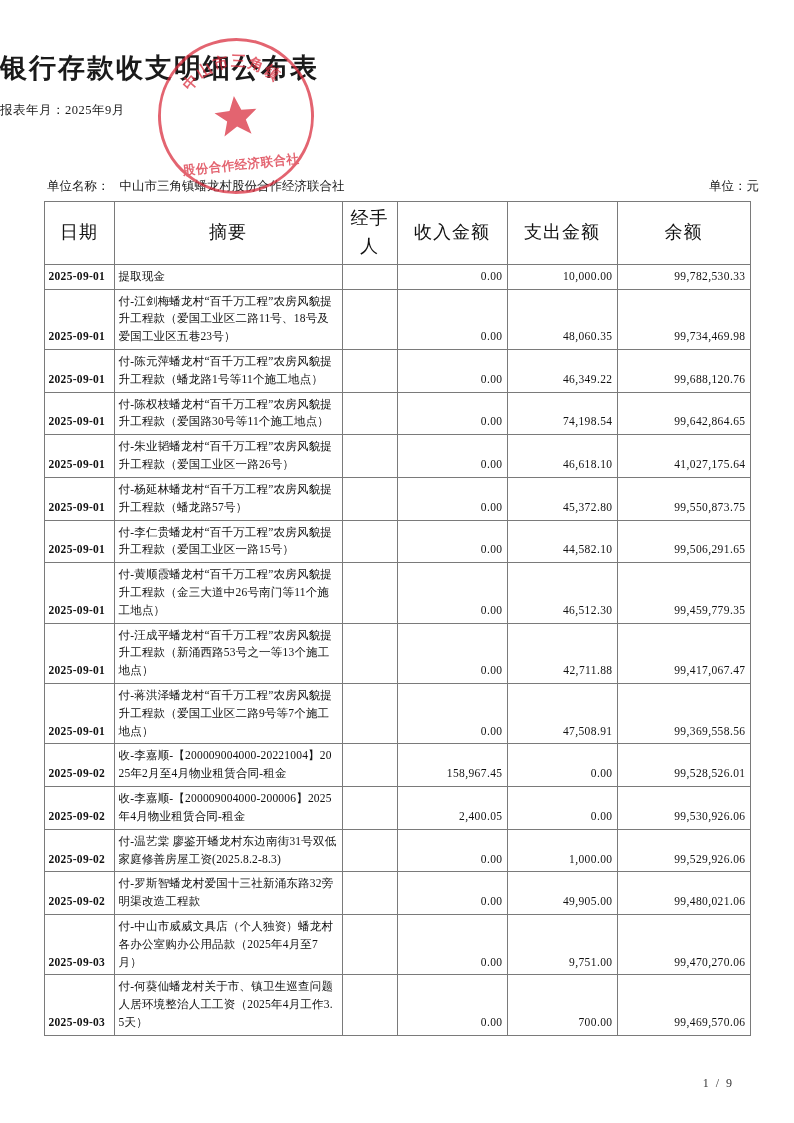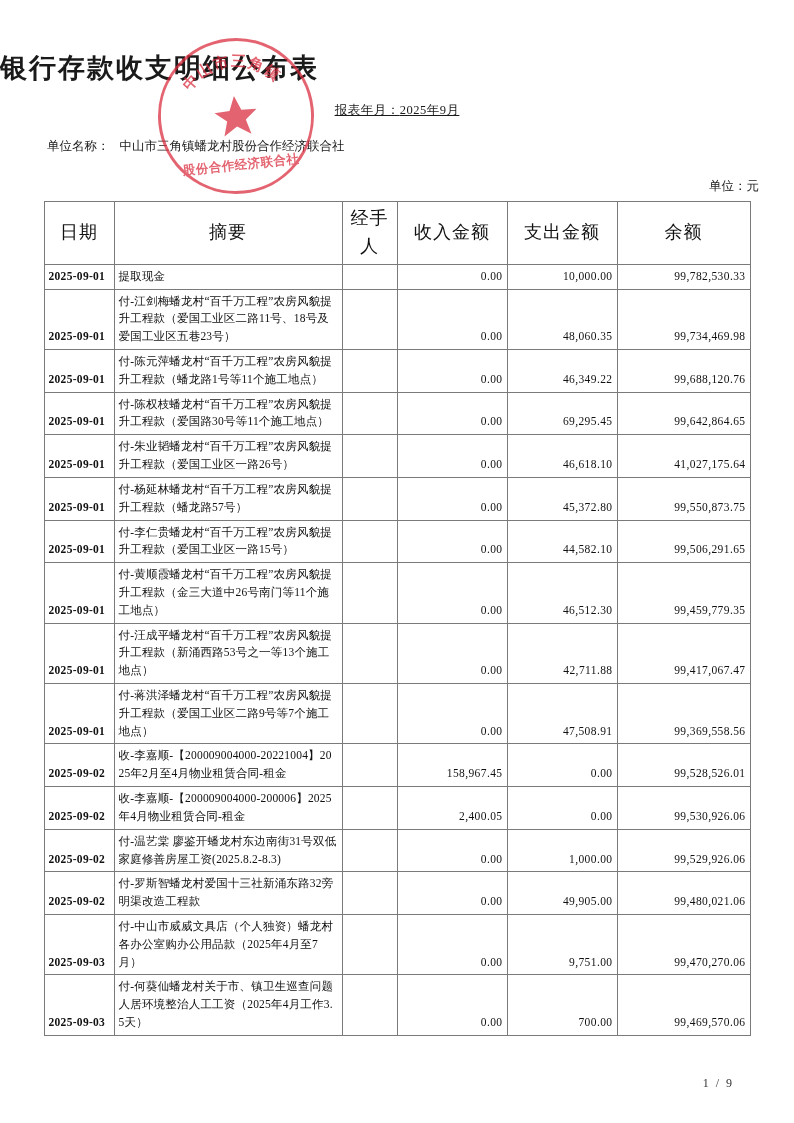--- a/index.html
+++ b/index.html
@@ -81,31 +81,30 @@
   
   .doc-title {
     font-size: 27px;
     font-weight: bold;
     letter-spacing: 2px;
     padding-top: 50px;
     font-family: "Liberation Serif", "DejaVu Serif", serif;
     color: #1a1a1a;
   }
   .doc-period {
-    text-align: center;
     font-size: 12.5px;
     margin-top: 16px;
     letter-spacing: 0.5px;
     color: #1a1a1a;
-    text-decoration: underline;
   }
 
   .meta-row {
     display: flex;
     justify-content: space-between;
+    align-items: flex-end;
     margin: 19px 35px 6px 47px;
     font-size: 12.5px;
     color: #1a1a1a;
   }
   .meta-left { white-space: nowrap; }
   .meta-left .label { margin-right: 10px; }
   .meta-right { white-space: nowrap; margin-top: 40px; }
 
   
   table.ledger {
@@ -246,21 +245,21 @@
           <td class="c-handler"></td>
           <td class="c-num">0.00</td>
           <td class="c-num">46,349.22</td>
           <td class="c-num">99,688,120.76</td>
         </tr>
         <tr>
           <td class="c-date">2025-09-01</td>
           <td class="c-desc">付-陈权枝蟠龙村“百千万工程”农房风貌提升工程款（爱国路30号等11个施工地点）</td>
           <td class="c-handler"></td>
           <td class="c-num">0.00</td>
-          <td class="c-num">69,295.45</td>
+          <td class="c-num">74,198.54</td>
           <td class="c-num">99,642,864.65</td>
         </tr>
         <tr>
           <td class="c-date">2025-09-01</td>
           <td class="c-desc">付-朱业韬蟠龙村“百千万工程”农房风貌提升工程款（爱国工业区一路26号）</td>
           <td class="c-handler"></td>
           <td class="c-num">0.00</td>
           <td class="c-num">46,618.10</td>
           <td class="c-num">41,027,175.64</td>
         </tr>

